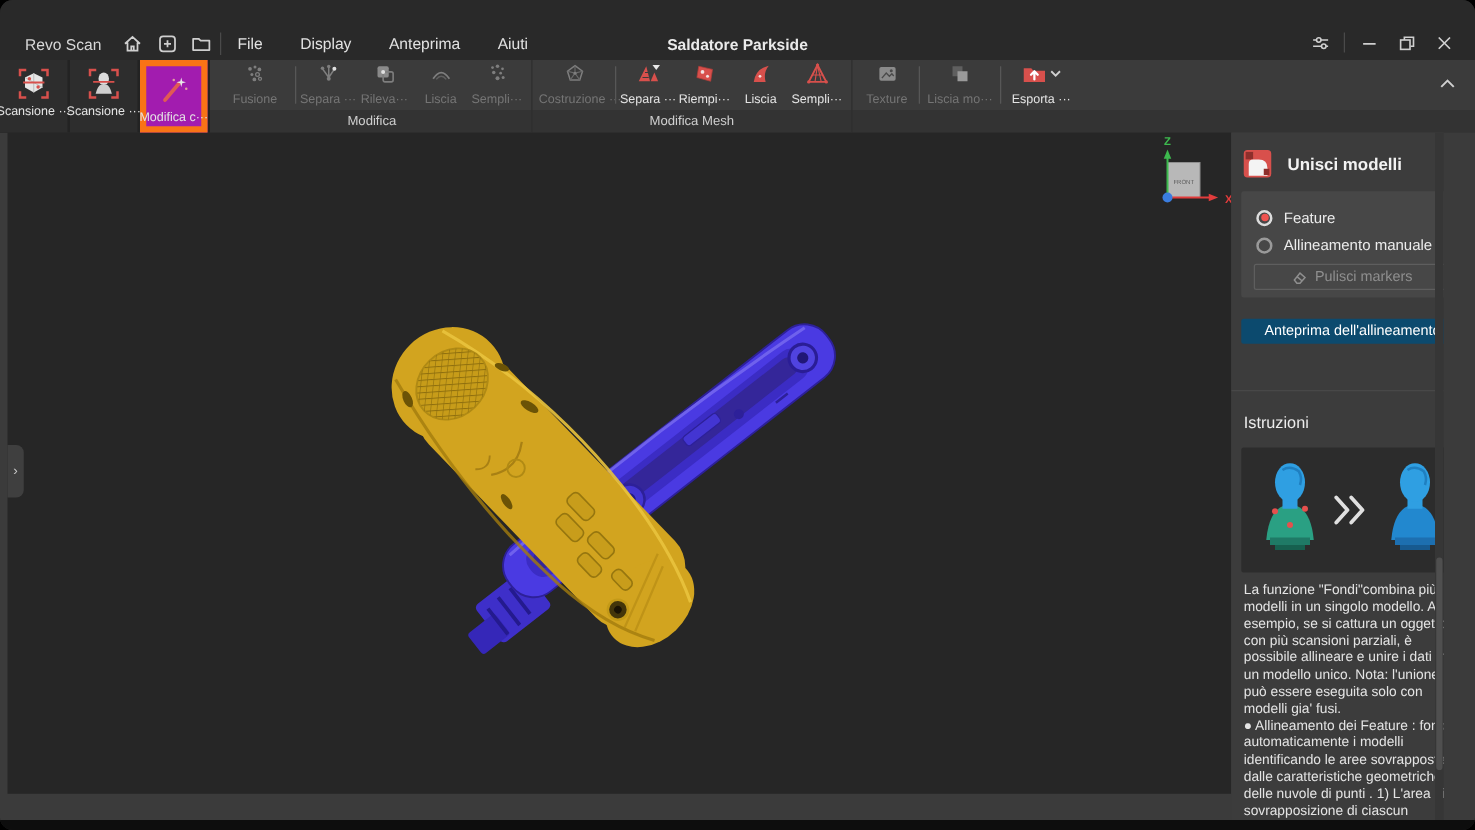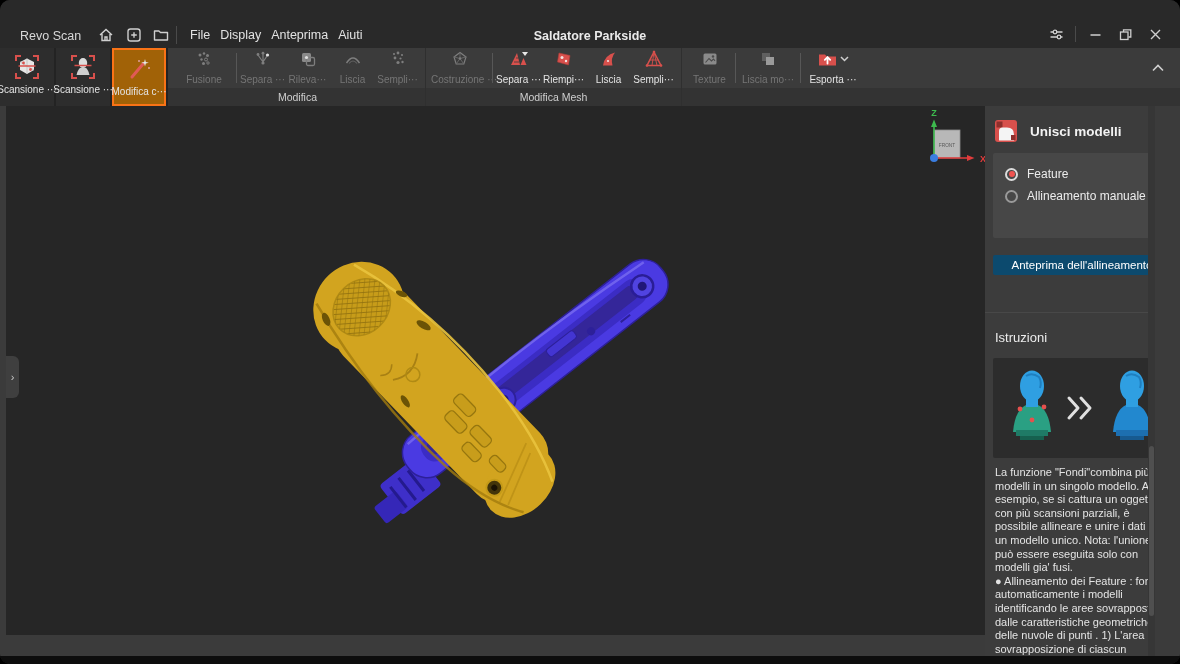--- a/index.html
+++ b/index.html
@@ -5,34 +5,34 @@
   html,body{margin:0;padding:0;background:#000;}
   body{font-family:"Liberation Sans",sans-serif;-webkit-font-smoothing:antialiased;}
   #window{position:relative;width:1180px;height:664px;background:#232323;border-radius:10px;overflow:hidden;}
 
   
   .titlebar{position:absolute;left:0;top:0;width:100%;height:60px;background:#292929;border-bottom:1px solid #1c1c1c;box-sizing:border-box;}
   .app-name{position:absolute;left:20px;top:29px;font-size:12.5px;color:#d8d8d8;}
   .tb-icon{position:absolute;top:26px;width:18px;height:18px;color:#cfcfcf;cursor:pointer;}
   .tb-icon svg{width:18px;height:18px;display:block;}
   .tb-divider{position:absolute;left:176px;top:26px;width:1px;height:18px;background:#4a4a4a;}
-  .menus{position:absolute;left:190px;top:28px;display:flex;gap:10px;}
+  .menus{position:absolute;left:190px;top:28px;display:flex;gap:30px;}
   .menu-item{font-size:12.5px;color:#e2e2e2;cursor:pointer;}
   .win-title{position:absolute;left:50%;top:29px;transform:translateX(-50%);font-size:12.5px;font-weight:bold;color:#eaeaea;}
   .win-controls{position:absolute;right:10px;top:22px;display:flex;align-items:center;}
   .wc{width:30px;height:24px;display:flex;align-items:center;justify-content:center;color:#cfcfcf;cursor:pointer;}
   .wc svg{width:15px;height:15px;}
   .wc-div{width:1px;height:16px;background:#4a4a4a;margin:0 4px;}
 
   
   .toolbar{position:absolute;left:0;top:48px;width:100%;height:58px;background:#3b3b3b;}
   .toolbar .strip{position:absolute;left:0;bottom:0;width:100%;height:18px;background:#333333;}
   .tiles{position:absolute;left:0;top:0;height:58px;display:flex;gap:2px;background:#232323;padding-right:2px;z-index:3;}
   .tile{width:54px;height:58px;background:#2d2d2d;display:flex;flex-direction:column;align-items:center;justify-content:flex-start;cursor:pointer;box-sizing:border-box;}
-  .tile.selected{background:#a16207;border:2px solid #f97316;}
+  .tile.selected{background:#a21caf;border:5px solid #f97316;}
   .tile .ticon{height:34px;display:flex;align-items:center;justify-content:center;margin-top:2px;}
   .tile .tlabel{font-size:10px;color:#e4e4e4;white-space:nowrap;}
   .groups{position:absolute;left:170px;top:0;display:flex;z-index:2;}
   .tgroup{display:flex;flex-direction:column;border-left:1px solid #2f2f2f;}
   .tgroup:first-child{border-left:none;}
   .g-items{height:40px;display:flex;align-items:center;padding:0 5px;}
   .g-label{height:18px;font-size:10.5px;color:#cfcfcf;text-align:center;line-height:18px;}
   .titem{width:45px;text-align:center;cursor:pointer;}
   .titem.wide{width:58px;}
   .titem .ticon{height:20px;display:flex;align-items:center;justify-content:center;position:relative;}
@@ -445,20 +445,27 @@
 
       <div class="opt-box">
         <div class="radio-row" style="top:14px">
           <span class="radio checked"></span>
           <span class="radio-label">Feature</span>
         </div>
         <div class="radio-row" style="top:36px">
           <span class="radio unchecked"></span>
           <span class="radio-label">Allineamento manuale</span>
         </div>
+        <div class="btn-clean">
+          <svg width="13" height="13" viewBox="0 0 13 13">
+              <path d="M2.5 9 L7 3.5 L11 7 L7 11.5 H4.5 Z" fill="none" stroke="#8f8f8f" stroke-width="1.2"></path>
+              <path d="M4.8 6.5 L8.8 9.8" stroke="#8f8f8f" stroke-width="1.2"></path>
+            </svg>
+          <span>Pulisci markers</span>
+        </div>
       </div>
 
       <div class="btn-preview">Anteprima dell'allineamento</div>
 
       <div class="panel-div"></div>
 
       <div class="instr-title">Istruzioni</div>
 
       <div class="instr-card">
         <svg width="178" height="100" viewBox="0 0 178 100">

